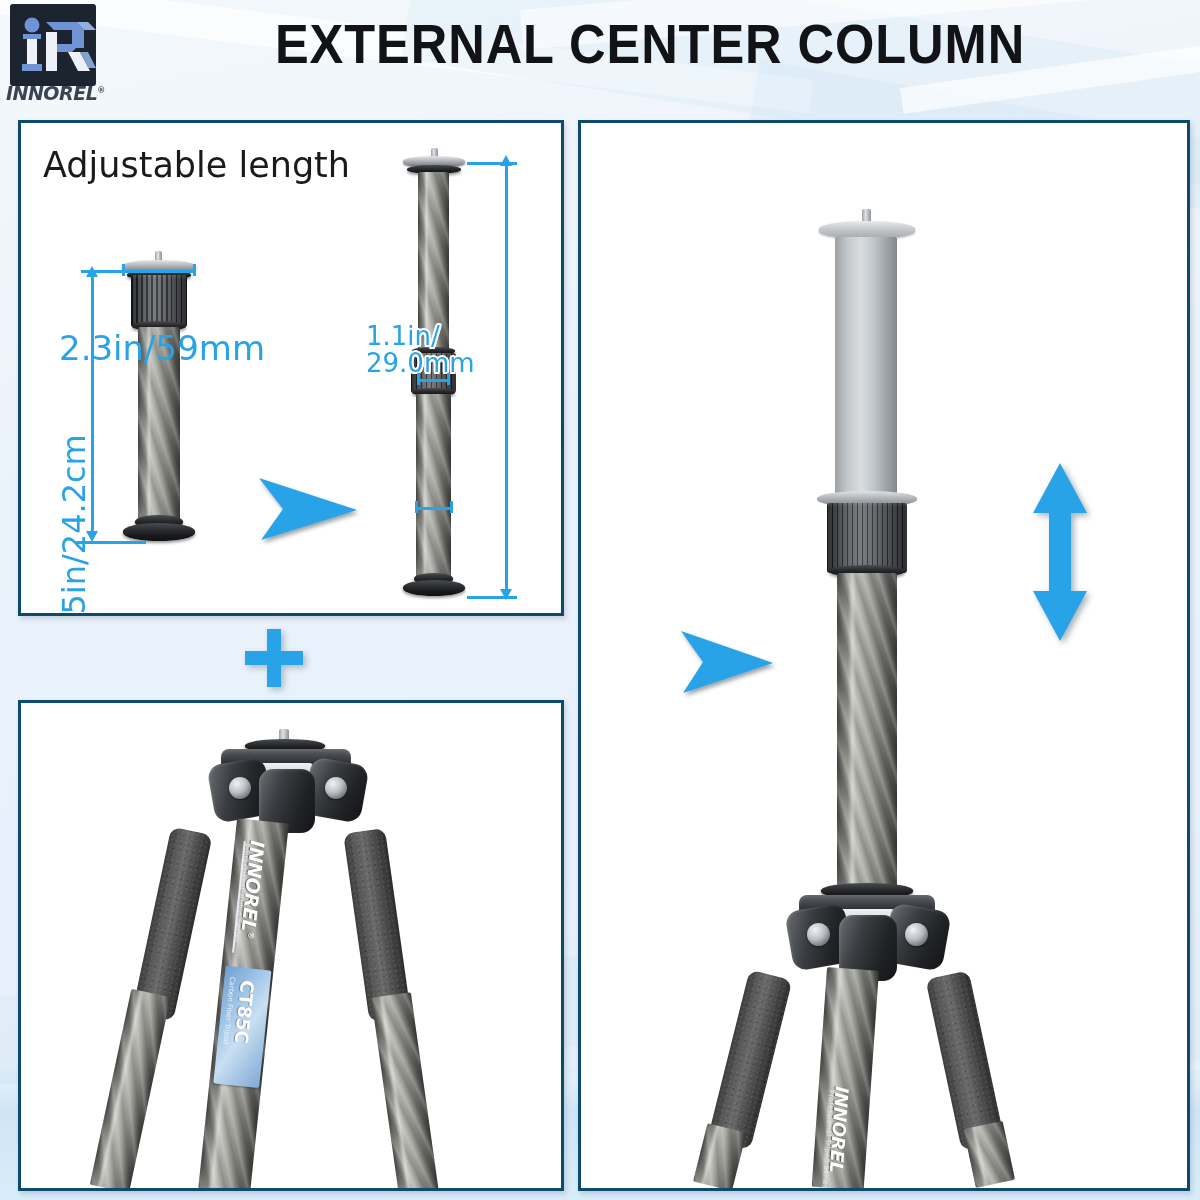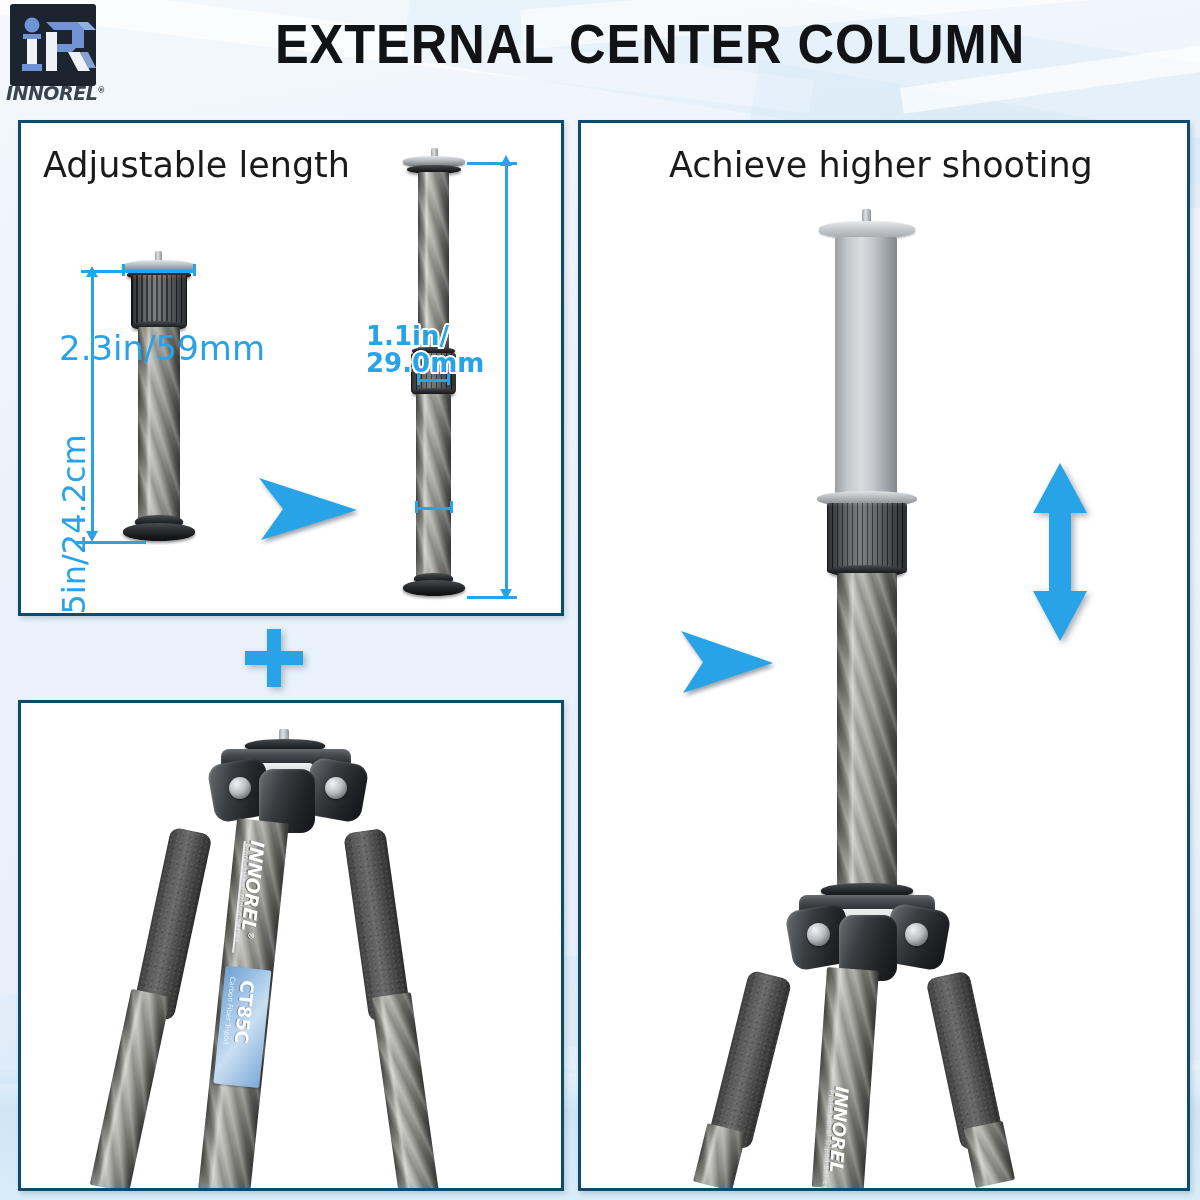--- a/index.html
+++ b/index.html
@@ -118,21 +118,21 @@
     white-space: nowrap;
   }
   #heading-adjustable { left: 22px; top: 22px; }
   #heading-achieve    { left: 88px; top: 22px; }
 
   
   .dim {
     position: absolute;
     color: #29a3e8;
     font-family: "DejaVu Sans", sans-serif;
-    font-weight: bold;
+    font-weight: normal;
     white-space: nowrap;
     line-height: 1.04;
   }
   .dim.outlined {
     -webkit-text-stroke: 3px #ffffff;
     paint-order: stroke fill;
     text-shadow:
        2px 0 0 #fff, -2px 0 0 #fff, 0 2px 0 #fff, 0 -2px 0 #fff,
        1.5px 1.5px 0 #fff, -1.5px 1.5px 0 #fff, 1.5px -1.5px 0 #fff, -1.5px -1.5px 0 #fff;
   }
@@ -471,21 +471,20 @@
       <div class="leg-badge-sub" style="left:16px; top:158px; transform:rotate(90deg); transform-origin:left top;">Carbon Fiber Tripod</div>
     </div>
 
     <div class="foam" style="left:322px; top:128px; width:42px; height:190px; transform:rotate(-8deg); transform-origin:top center;"></div>
     <div class="cf-tube" style="left:350px; top:292px; width:40px; height:200px; transform:rotate(-8deg); transform-origin:top center;"></div>
   </div>
 </div>
 
 <div class="panel" id="panel-achieve">
 
-  <div class="panel-heading" id="heading-achieve">Achieve higher shooting</div>
 
   <div class="prod">
 
     <div class="screw" style="left:281px; top:86px; width:9px; height:14px;"></div>
     <div style="position:absolute; left:238px; top:98px; width:96px; height:18px;
                 border-radius:50% / 42%;
                 background:linear-gradient(180deg,#e8eaec 0%,#c6c9cc 45%,#a3a6aa 100%);
                 box-shadow:0 1px 2px rgba(0,0,0,0.3);"></div>
     <div style="position:absolute; left:254px; top:114px; width:62px; height:260px;
                 background:linear-gradient(90deg,#9aa0a5 0%,#c3c8cc 20%,#d9dde0 42%,#c2c7cb 62%,#9aa0a5 85%,#83898e 100%);

